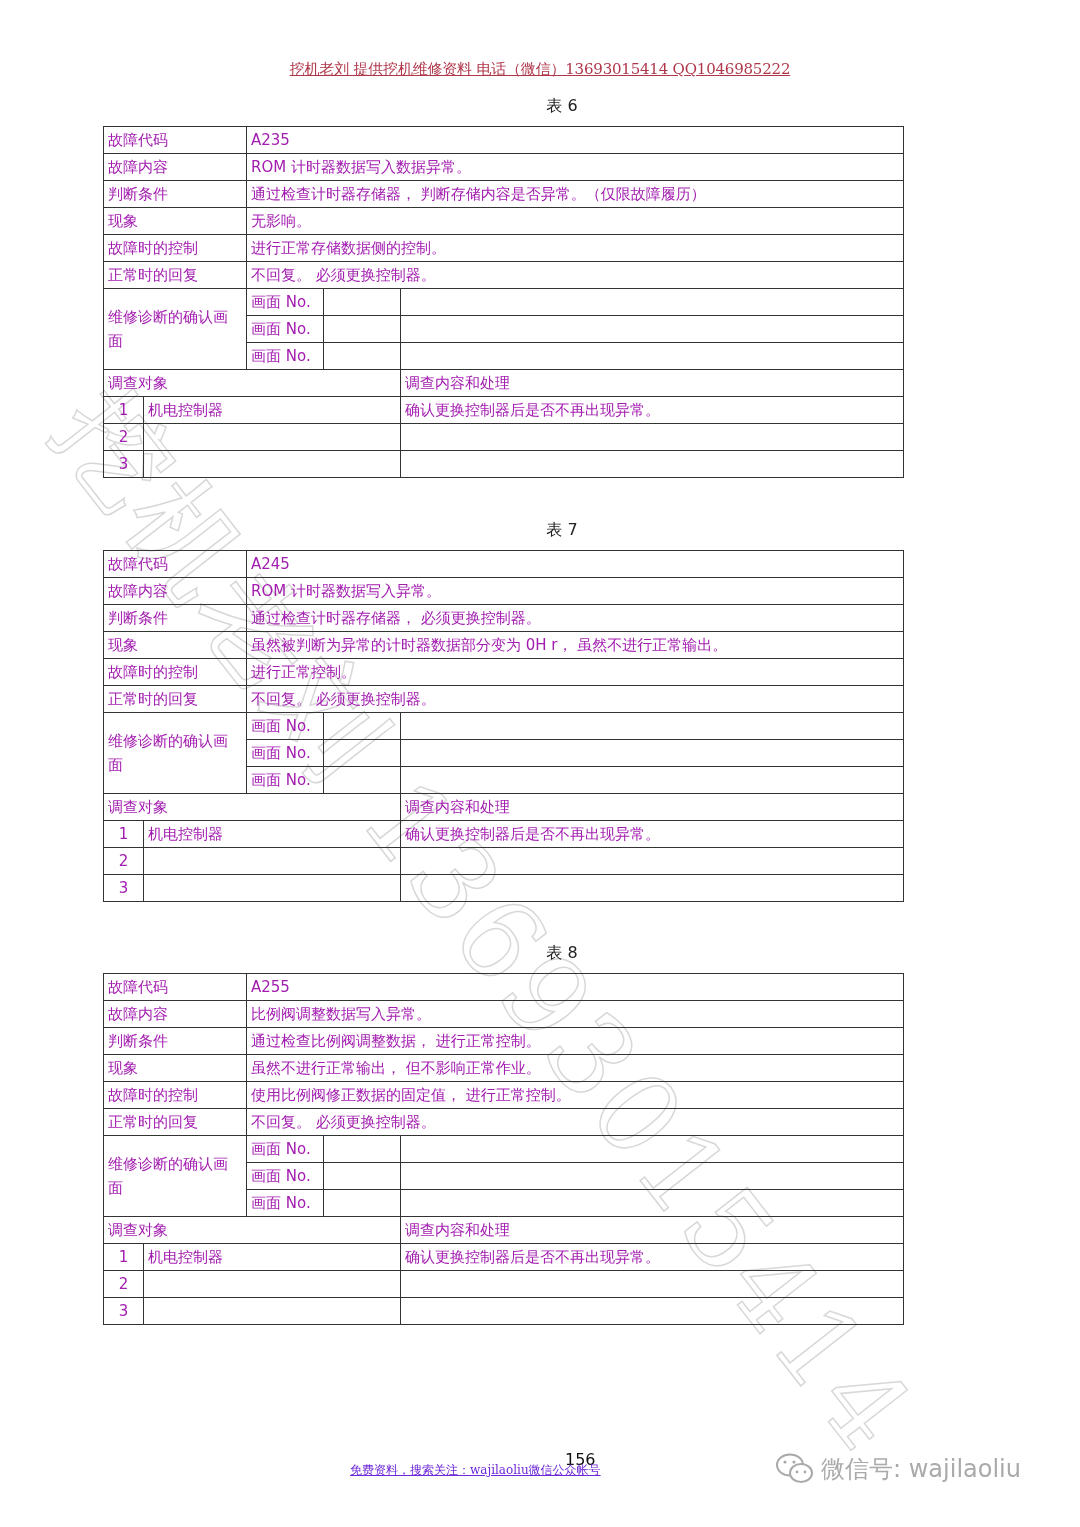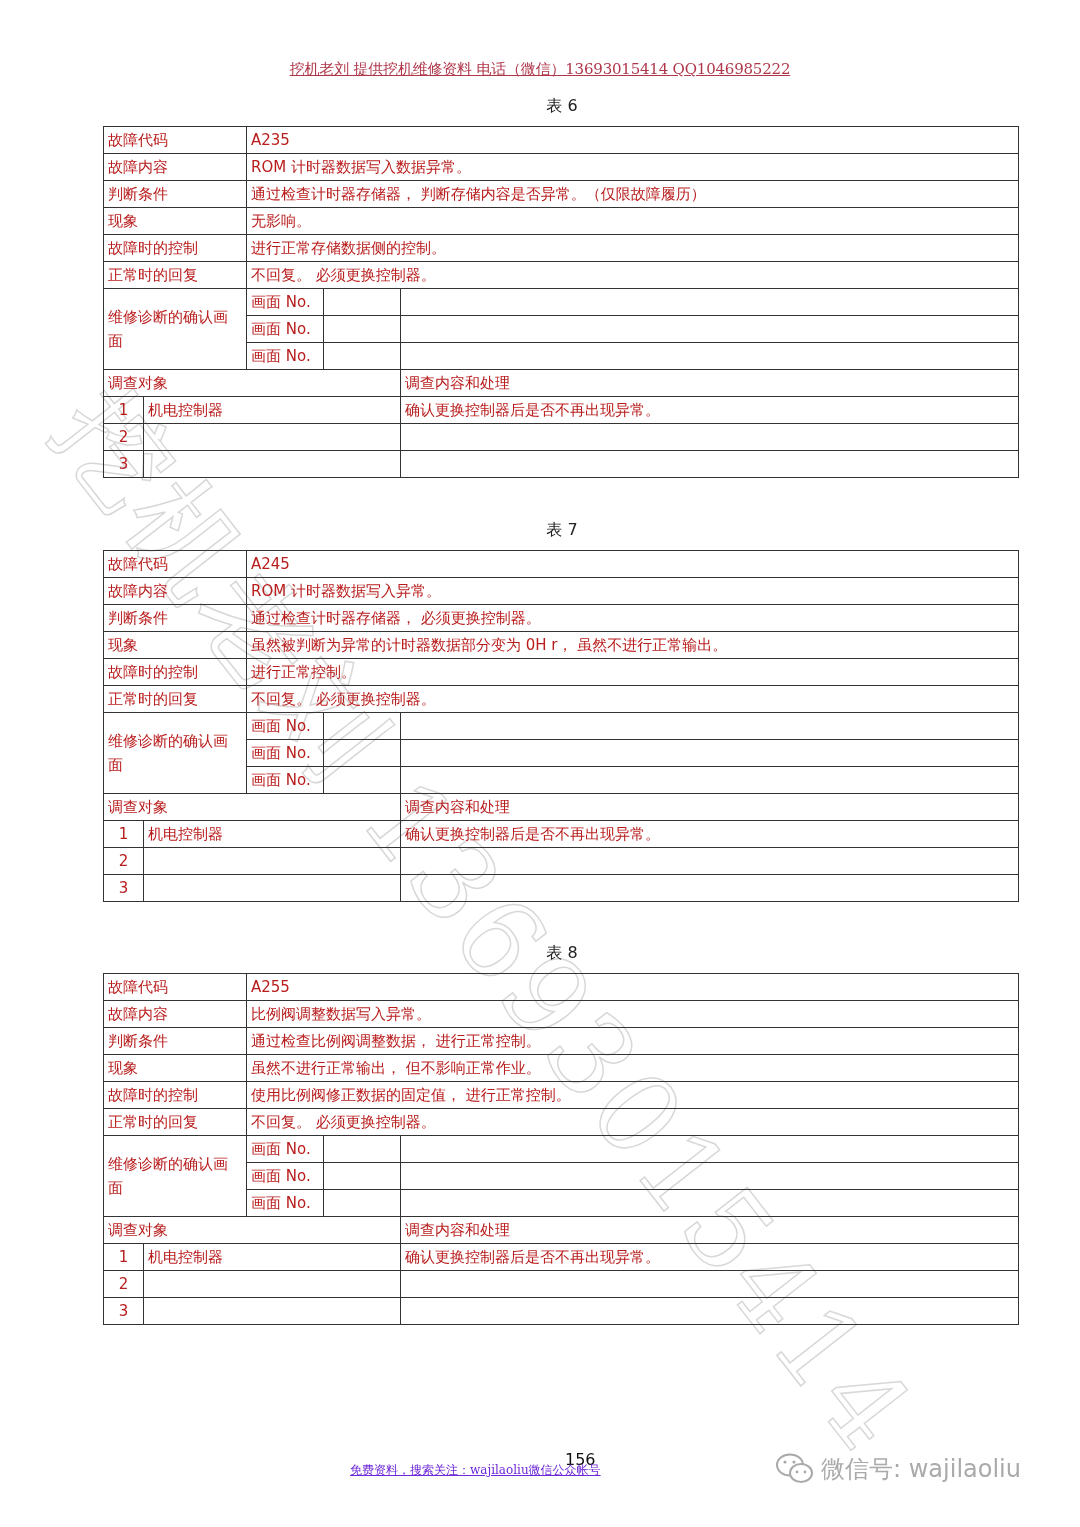--- a/index.html
+++ b/index.html
@@ -3,22 +3,22 @@
 <meta charset="utf-8">
 <style>
   html,body{margin:0;padding:0;}
   body{width:1080px;height:1527px;background:#fff;position:relative;overflow:hidden;
        font-family:"DejaVu Serif","Liberation Serif",serif;color:#222;}
   .hdr{position:absolute;left:0;width:1080px;top:60px;text-align:center;font-size:15px;color:#b0374a;
        font-family:"DejaVu Serif",serif;letter-spacing:-0.2px;}
   .hdr span{text-decoration:underline;text-decoration-color:#b0374a;text-align:center;}
   .cap{position:absolute;left:0;width:1124px;text-align:center;font-size:16px;color:#222;
        font-family:"DejaVu Sans","Liberation Sans",sans-serif;}
-  table.ft{position:absolute;left:103px;width:916px;border-collapse:collapse;table-layout:fixed;
-           font-size:15px;color:#b91c1c;}
+  table.ft{position:absolute;left:103px;width:801px;border-collapse:collapse;table-layout:fixed;
+           font-size:15px;color:#a21caf;}
   table.ft td{border:1.3px solid #333;padding:0 4px;height:26px;line-height:26px;white-space:nowrap;overflow:hidden;
               font-family:"DejaVu Sans","Liberation Sans",sans-serif;font-size:15px;}
   table.ft td.rn{text-align:center;padding:0;}
   table.ft td.c{text-align:left;}
   table.ft td.lbl2{line-height:24px;white-space:normal;vertical-align:middle;}
   .pg{position:absolute;left:565px;top:1450px;font-size:16px;font-family:"DejaVu Sans",sans-serif;color:#111;}
   .ftr{position:absolute;left:350px;top:1462px;font-size:12px;color:#6d28d9;text-decoration:underline;
        font-family:"DejaVu Serif",serif;}
   .wx{position:absolute;left:775px;top:1452px;display:flex;align-items:center;color:#aaa;font-size:24px;
       font-family:"DejaVu Sans",sans-serif;}

